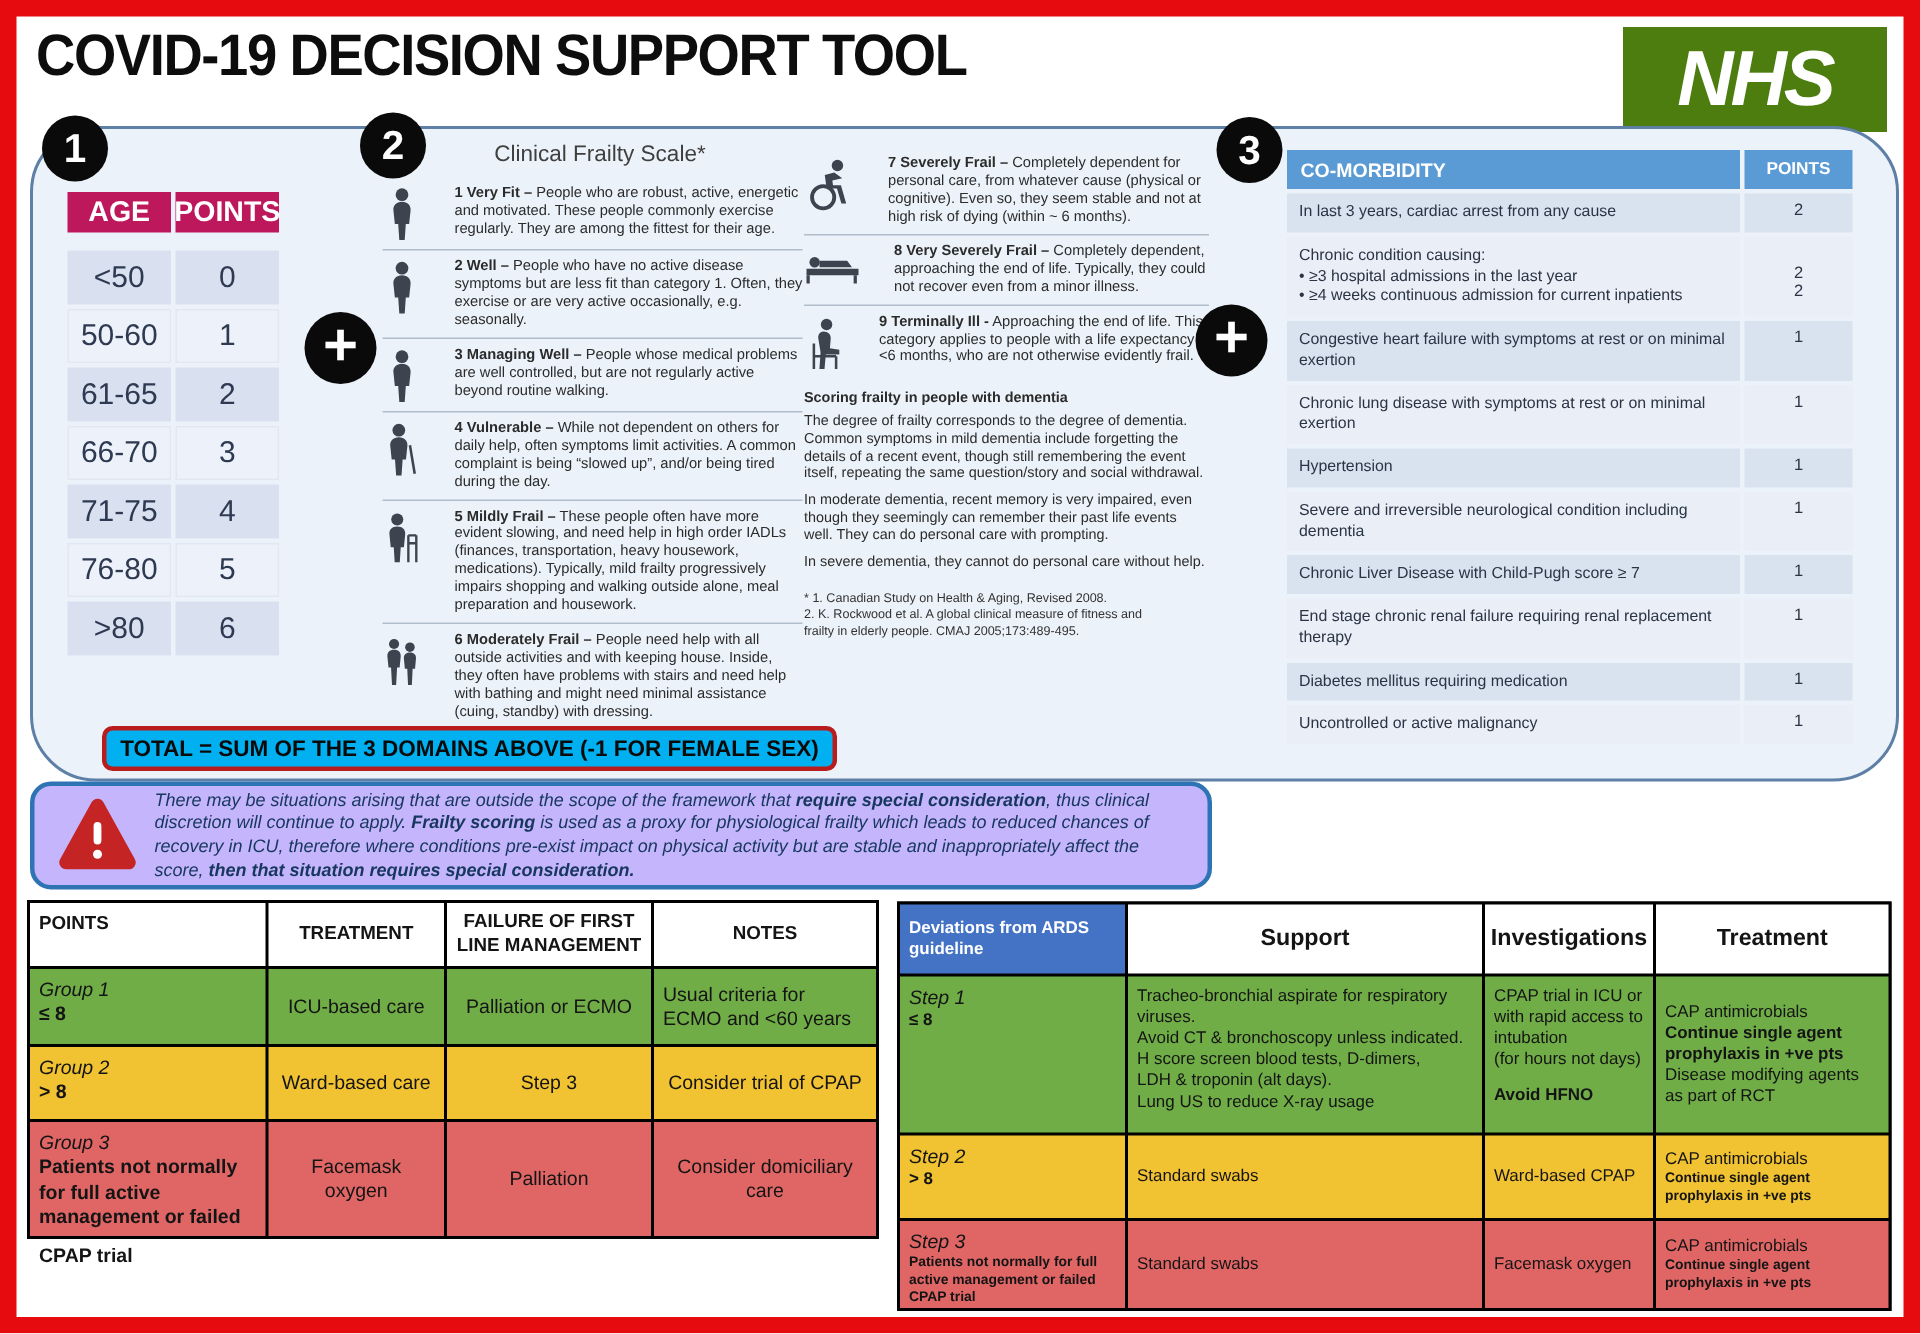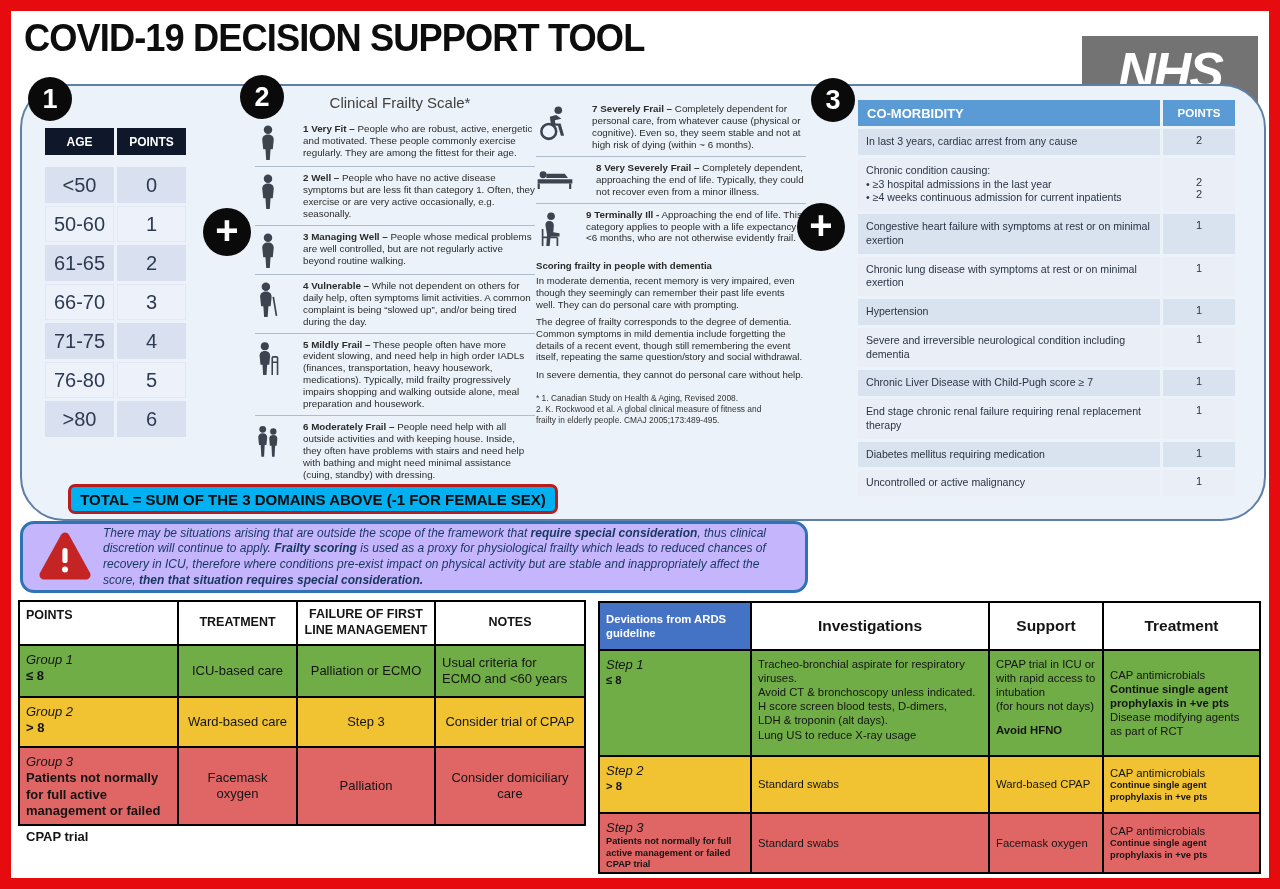--- a/index.html
+++ b/index.html
@@ -3,37 +3,37 @@
 <meta charset="utf-8">
 <style>
   html,body{margin:0;padding:0;background:#fff;}
   .page{position:relative;width:1280px;height:889px;background:#fff;overflow:hidden;
         font-family:"Liberation Sans","DejaVu Sans",sans-serif;color:#1a1a1a;}
   .page-border{position:absolute;inset:0;border:11px solid #E60B0E;pointer-events:none;z-index:60;}
 
   
   .title{position:absolute;left:24px;top:16px;font-size:39px;font-weight:800;color:#0d0d0d;
          letter-spacing:-1px;transform:scaleX(.93);transform-origin:left center;white-space:nowrap;}
-  .nhs{position:absolute;left:1082px;top:36px;width:176px;height:70px;background:#737373;
+  .nhs{position:absolute;left:1082px;top:18px;width:176px;height:70px;background:#4d7c0f;
        display:flex;align-items:center;justify-content:center;}
   .nhs span{color:#fff;font-size:52px;font-weight:800;font-style:italic;letter-spacing:-2px;}
 
   
   .panel{position:absolute;left:20px;top:84px;width:1242px;height:433px;background:#ECF2F9;
          border:2px solid #5E7FA6;border-radius:44px;}
 
   .badge{position:absolute;width:44px;height:44px;border-radius:50%;background:#0a0a0a;color:#fff;
          display:flex;align-items:center;justify-content:center;font-size:27px;font-weight:800;z-index:5;}
   .plusc{position:absolute;width:48px;height:48px;border-radius:50%;background:#0a0a0a;color:#fff;
          display:flex;align-items:center;justify-content:center;font-size:40px;font-weight:800;z-index:5;line-height:1;padding-bottom:4px;box-sizing:border-box;}
 
   
   .age{position:absolute;left:45px;top:128px;width:141px;display:grid;
        grid-template-columns:69px 69px;grid-auto-rows:36px;gap:3px;z-index:4;}
-  .age .hc{height:27px;background:#0f172a;color:#fff;font-weight:700;font-size:12px;
+  .age .hc{height:27px;background:#be185d;color:#fff;font-weight:700;font-size:19px;
            display:flex;align-items:center;justify-content:center;}
   .age .c{display:flex;align-items:center;justify-content:center;font-size:20px;color:#2e3a52;}
   .age .d{background:#D9E1F0;}
   .age .l{background:#EDF1F9;border:1px solid #e2e8f2;}
 
   
   .cfs-title{position:absolute;left:285px;top:94px;width:230px;text-align:center;
              font-size:15px;color:#3f3f3f;z-index:4;}
   .cfs-col{position:absolute;display:flex;flex-direction:column;z-index:4;}
   .cfs-left{left:255px;top:118px;width:280px;}
@@ -226,22 +226,22 @@
       <p class="cfs-text"><span class="b">8  Very Severely Frail –</span> <span>Completely dependent, approaching the end of life. Typically, they could not recover even from a minor illness.</span></p>
     </div>
     <div class="cfs-item">
       <svg class="cfs-icon" style="width:28px;min-width:28px">
           <use href="#p-chair"></use>
         </svg>
       <p class="cfs-text"><span class="b">9  Terminally Ill -</span> <span>Approaching the end of life. This category applies to people with a life expectancy &lt;6 months, who are not otherwise evidently frail.</span></p>
     </div>
     <div class="dem">
       <div class="hd">Scoring frailty in people with dementia</div>
+      <p>The degree of frailty corresponds to the degree of dementia. Common symptoms in mild dementia include forgetting the details of a recent event, though still remembering the event itself, repeating the same question/story and social withdrawal.</p>
       <p>In moderate dementia, recent memory is very impaired, even though they seemingly can remember their past life events well. They can do personal care with prompting.</p>
-      <p>The degree of frailty corresponds to the degree of dementia. Common symptoms in mild dementia include forgetting the details of a recent event, though still remembering the event itself, repeating the same question/story and social withdrawal.</p>
       <p>In severe dementia, they cannot do personal care without help.</p>
     </div>
     <div class="foot">
         <div class="ln">* 1. Canadian Study on Health &amp; Aging, Revised 2008.</div>
         <div class="ln">2. K. Rockwood et al. A global clinical measure of fitness and</div>
         <div class="ln">frailty in elderly people. CMAJ 2005;173:489-495.</div>
       </div>
   </div>
 
   <div class="como">
@@ -369,22 +369,22 @@
     <div class="cell r">
         <div class="ln">Palliation</div>
       </div>
     <div class="cell r">
         <div class="ln">Consider domiciliary care</div>
       </div>
   </div>
 
   <div class="gtab rtab">
     <div class="cell bluehdr">Deviations from ARDS guideline</div>
+    <div class="cell hdr">Support</div>
     <div class="cell hdr">Investigations</div>
-    <div class="cell hdr">Support</div>
     <div class="cell hdr">Treatment</div>
 
     <div class="cell g left">
         <div class="ln i">Step 1</div>
         <div class="ln b">≤ 8</div>
       </div>
     <div class="cell g left">
         <div class="ln">Tracheo-bronchial aspirate for respiratory viruses.</div>
         <div class="ln">Avoid CT &amp; bronchoscopy unless indicated.</div>
         <div class="ln">H score screen blood tests, D-dimers,</div>

